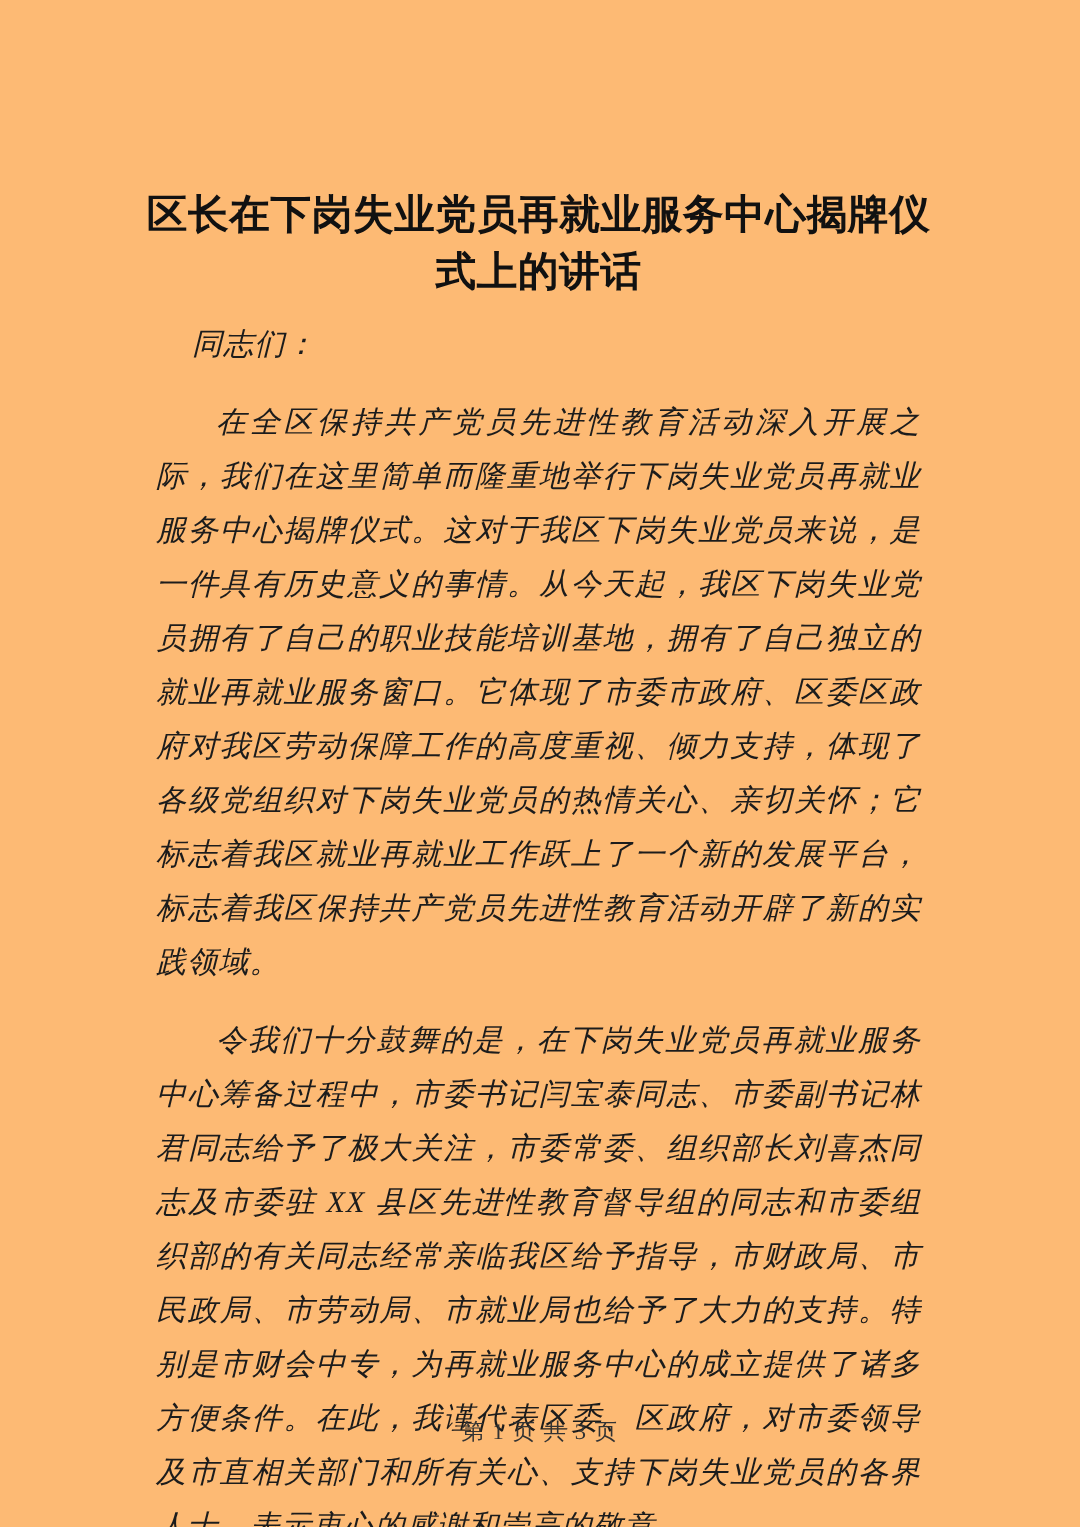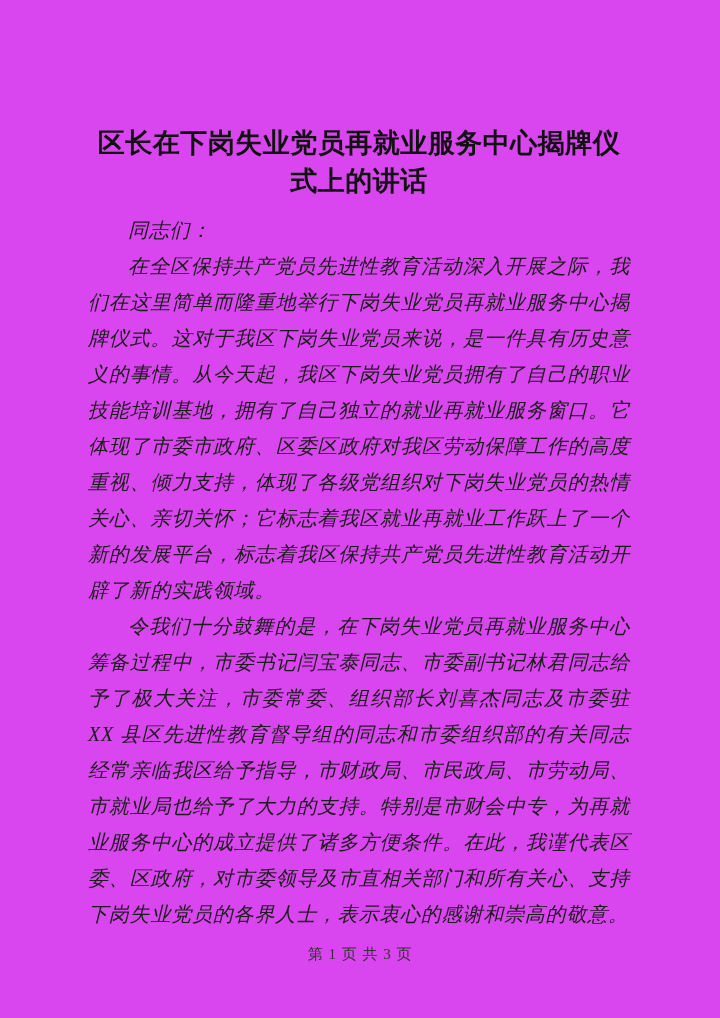--- a/index.html
+++ b/index.html
@@ -9,21 +9,21 @@
     height: 1018px;
     background: #ffffff;
     font-family: "Liberation Serif", "DejaVu Serif", serif;
     color: #1a1a1a;
     position: relative;
     overflow: hidden;
   }
   .page {
     position: absolute;
     inset: 0;
-    background: #d946ef;
+    background: #fdba74;
   }
   .content {
     padding: 124px 90px 0 88px;
   }
   .doc-title {
     font-size: 27px;
     font-weight: 700;
     color: #111111;
     text-align: center;
     line-height: 38px;
@@ -32,21 +32,21 @@
   }
   .body-text {
     font-size: 20px;
     line-height: 36px;
     letter-spacing: 0.8px;
     text-align: justify;
     color: #1c1c1c;
     font-style: italic;
   }
   .para {
-    margin: 0;
+    margin: 16px;
     text-indent: 2em;
   }
   .salutation {
     margin: 0;
     text-indent: 2em;
   }
   .footer {
     position: absolute;
     left: 0;
     right: 0;

